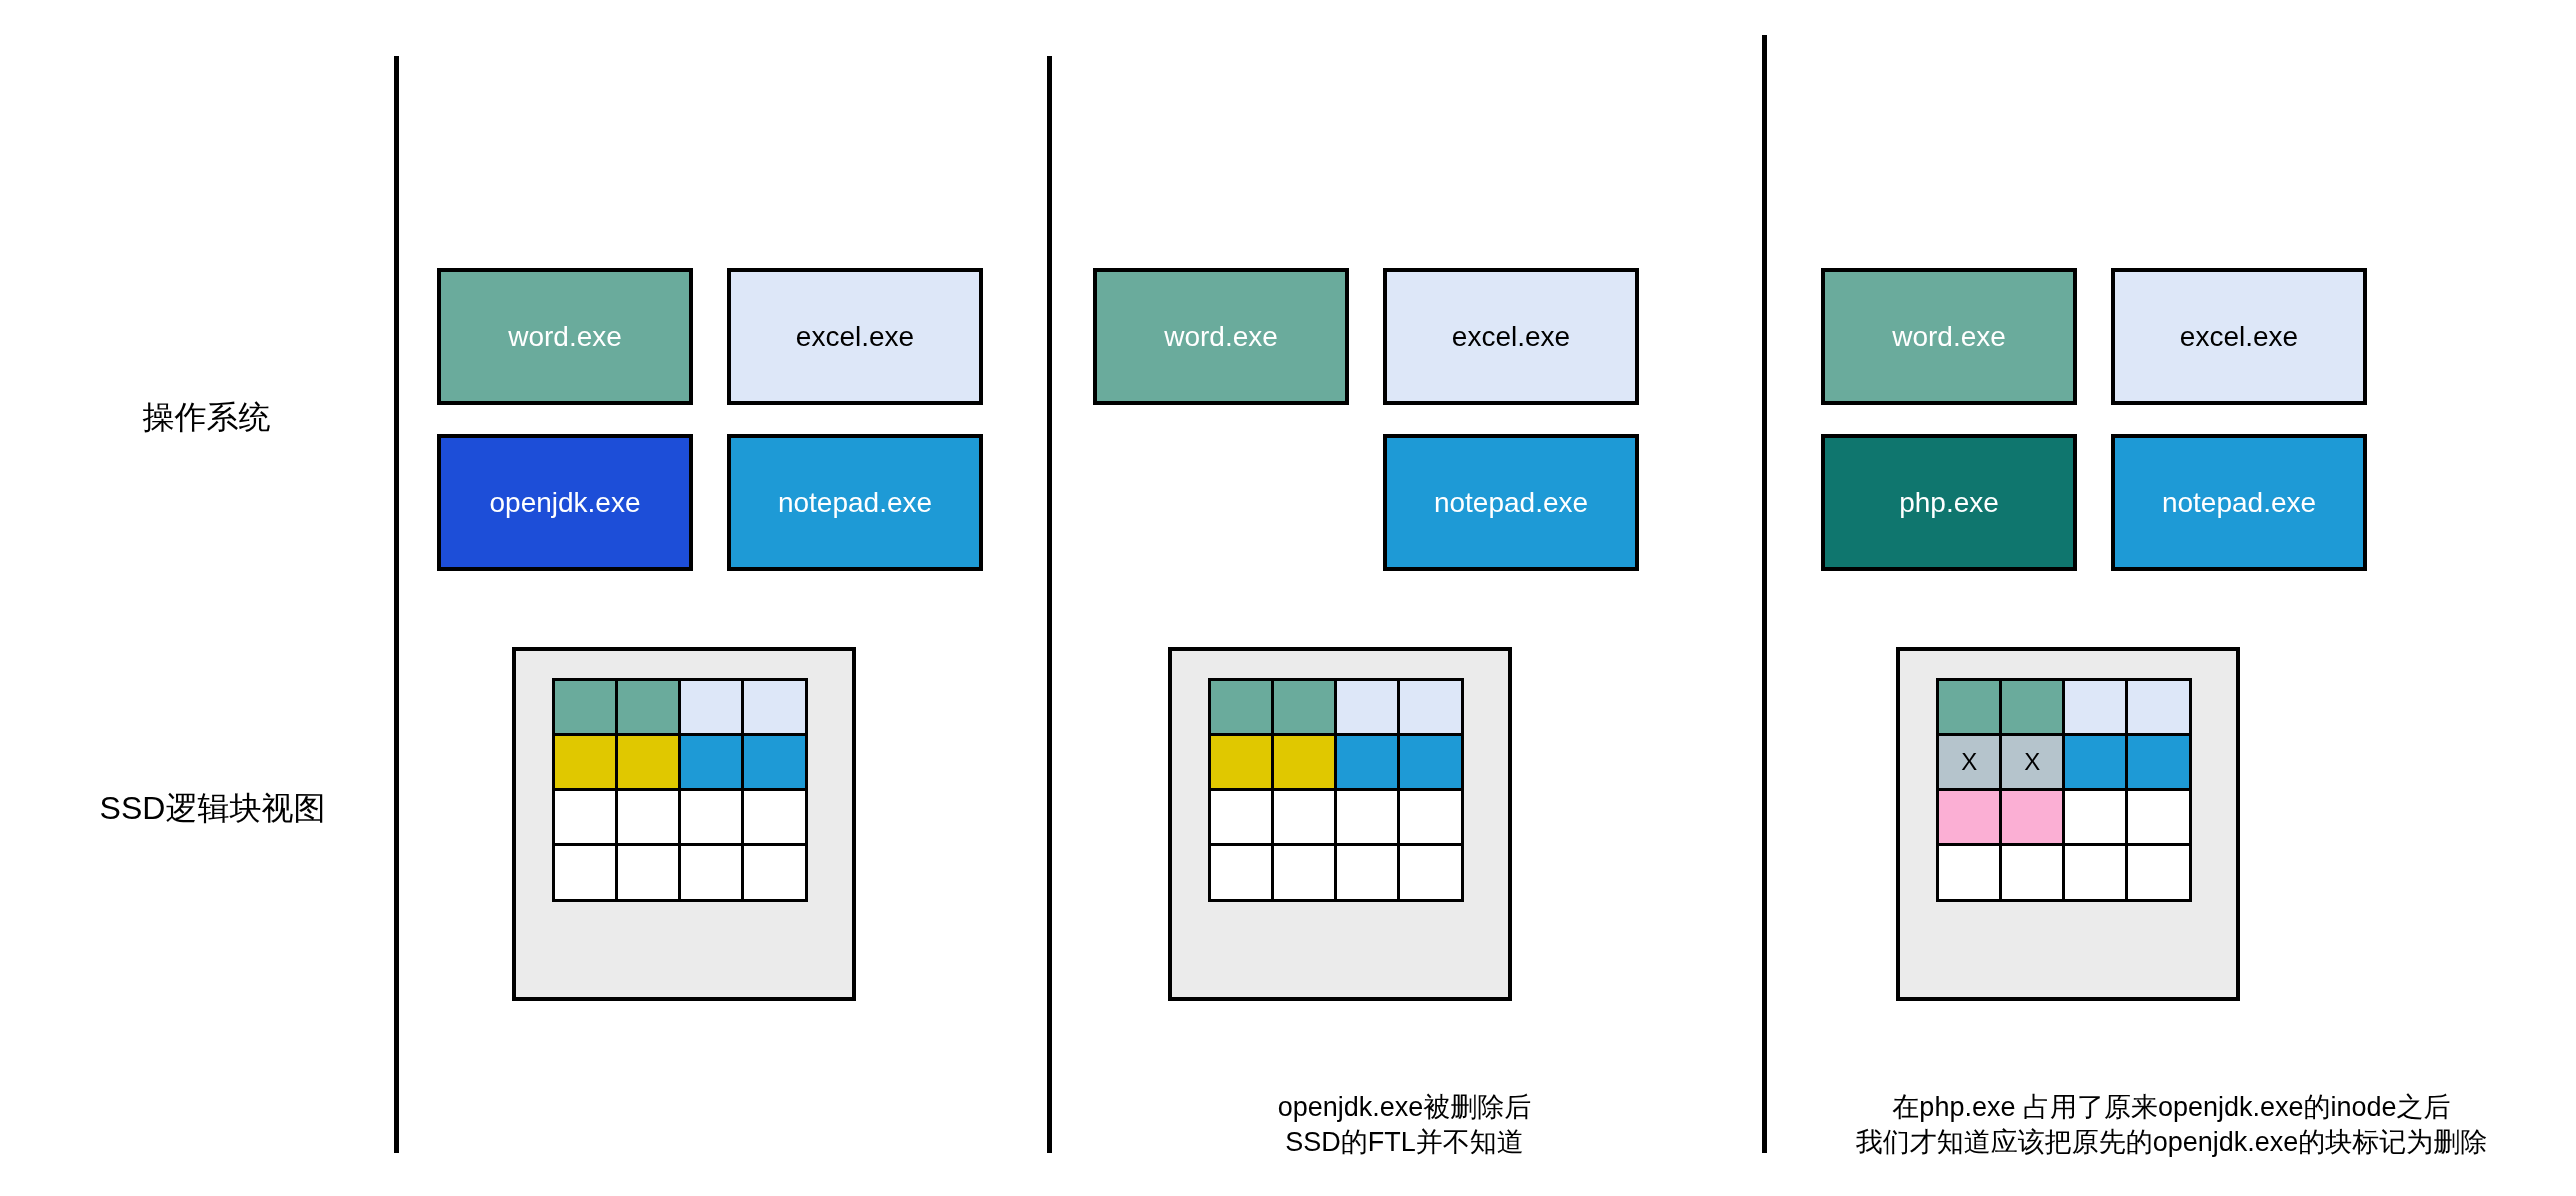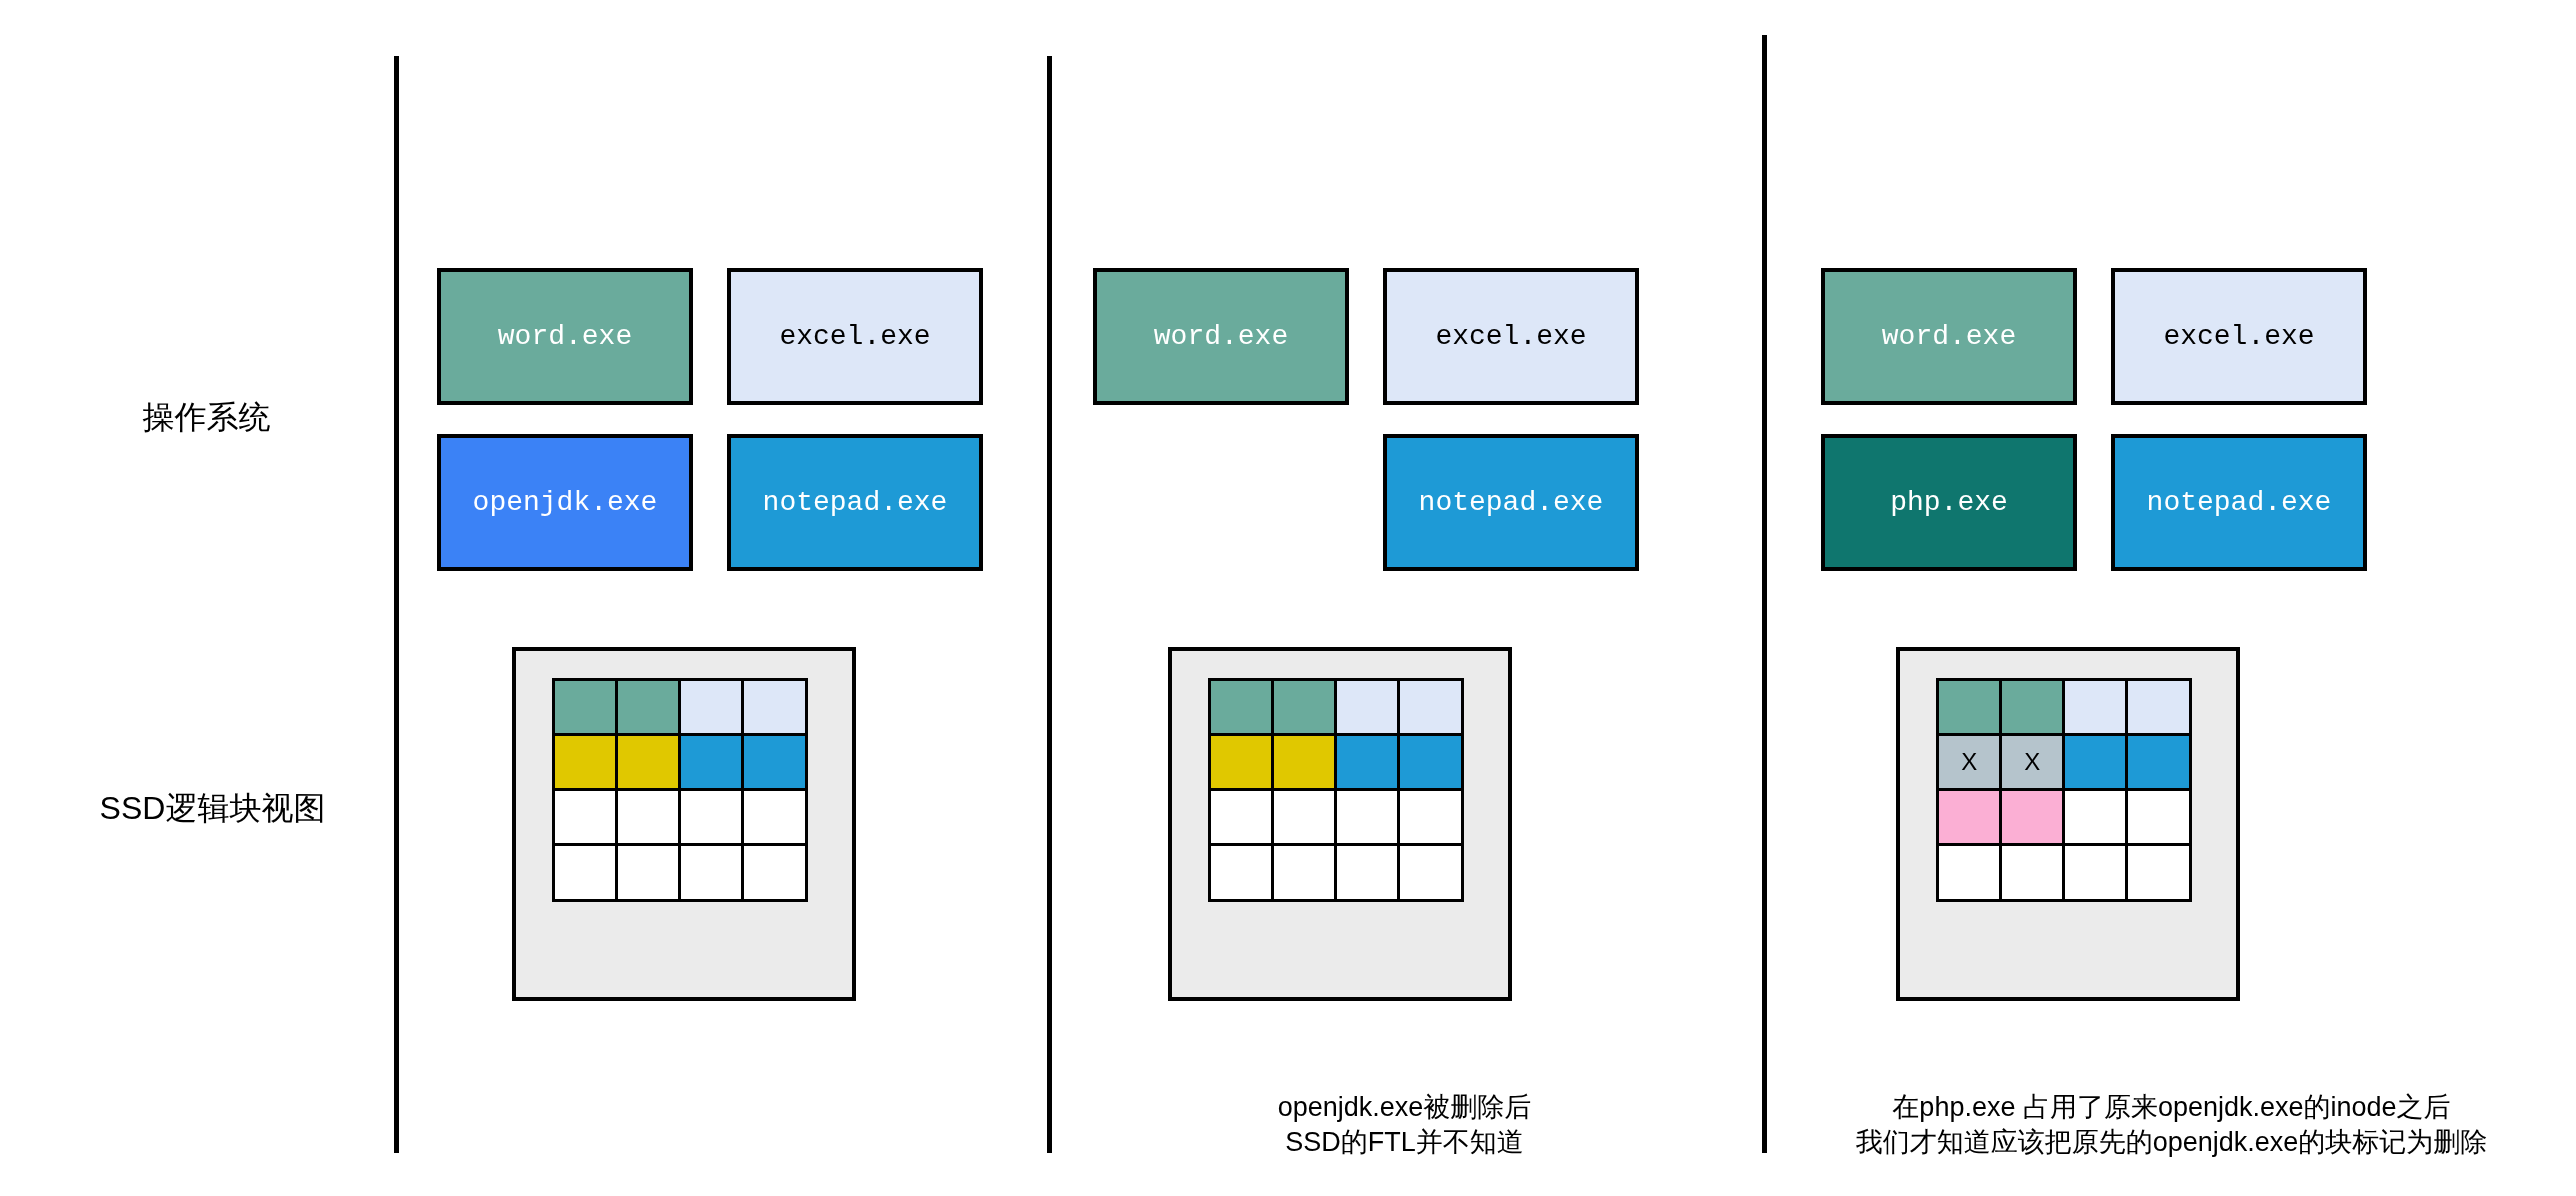--- a/index.html
+++ b/index.html
@@ -46,21 +46,21 @@
     box-sizing: border-box;
     border: 4.9px solid #000000;
     display: flex;
     align-items: center;
     justify-content: center;
     font-size: 28px;
     line-height: 1;
     width: 256px;
     height: 137px;
   }
-  .app-box .app-label { pointer-events: none; font-family: Liberation Mono, monospace; }
+  .app-box .app-label { pointer-events: none; }
 
   
   .ssd-frame {
     position: absolute;
     box-sizing: border-box;
     width: 344px;
     height: 354px;
     background: #ebebeb;
     border: 4.9px solid #000000;
   }
@@ -110,21 +110,21 @@
   <div class="row-label" id="label-os">操作系统</div>
   <div class="row-label" id="label-ssd">SSD逻辑块视图</div>
 
   <div id="panel-layer">
       <div class="app-box" style="left: 437px; top: 268px; background: rgb(106, 171, 156);">
         <span class="app-label" style="color: rgb(255, 255, 255);">word.exe</span>
       </div>
       <div class="app-box" style="left: 727px; top: 268px; background: rgb(221, 231, 248);">
         <span class="app-label" style="color: rgb(0, 0, 0);">excel.exe</span>
       </div>
-      <div class="app-box" style="left: 437px; top: 434px; background: #3b82f6;">
+      <div class="app-box" style="left: 437px; top: 434px; background: #1d4ed8;">
         <span class="app-label" style="color: rgb(255, 255, 255);">openjdk.exe</span>
       </div>
       <div class="app-box" style="left: 727px; top: 434px; background: rgb(30, 154, 214);">
         <span class="app-label" style="color: rgb(255, 255, 255);">notepad.exe</span>
       </div>
       <div class="ssd-frame" style="left: 512px; top: 647px; background: rgb(235, 235, 235);">
         <div class="ssd-grid">
           <div class="ssd-cell" style="background: rgb(106, 171, 156);"></div>
           <div class="ssd-cell" style="background: rgb(106, 171, 156);"></div>
           <div class="ssd-cell" style="background: rgb(221, 231, 248);"></div>

